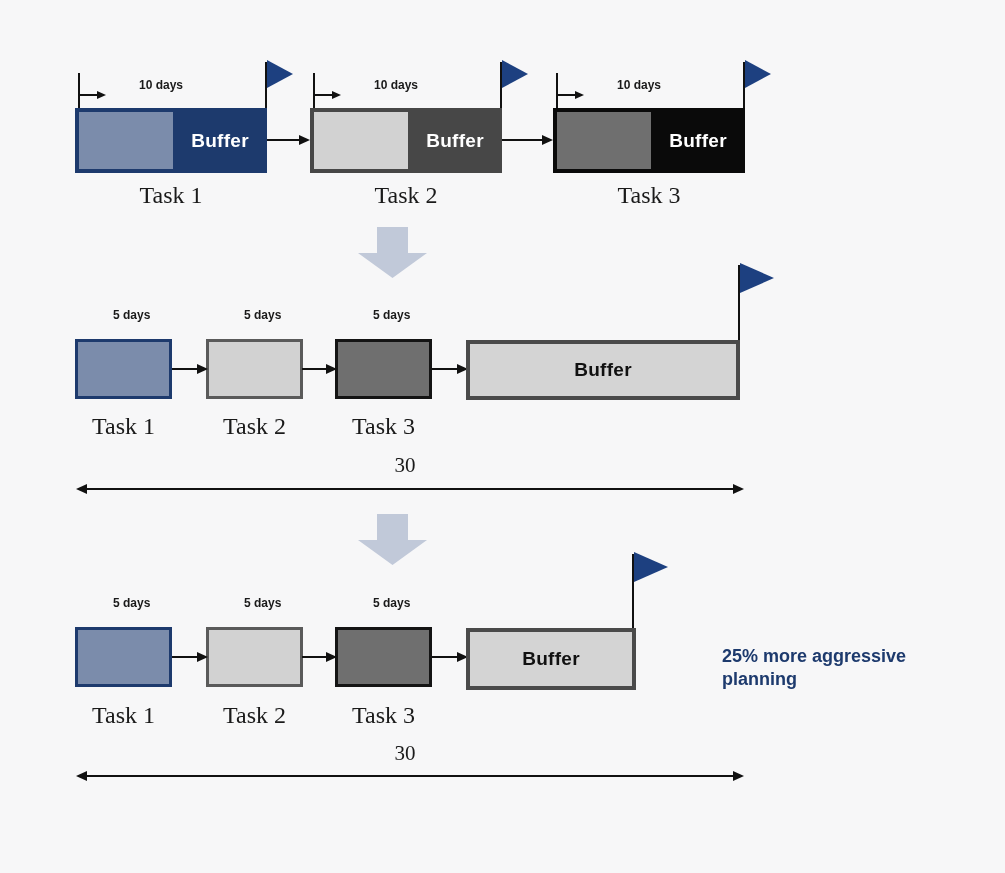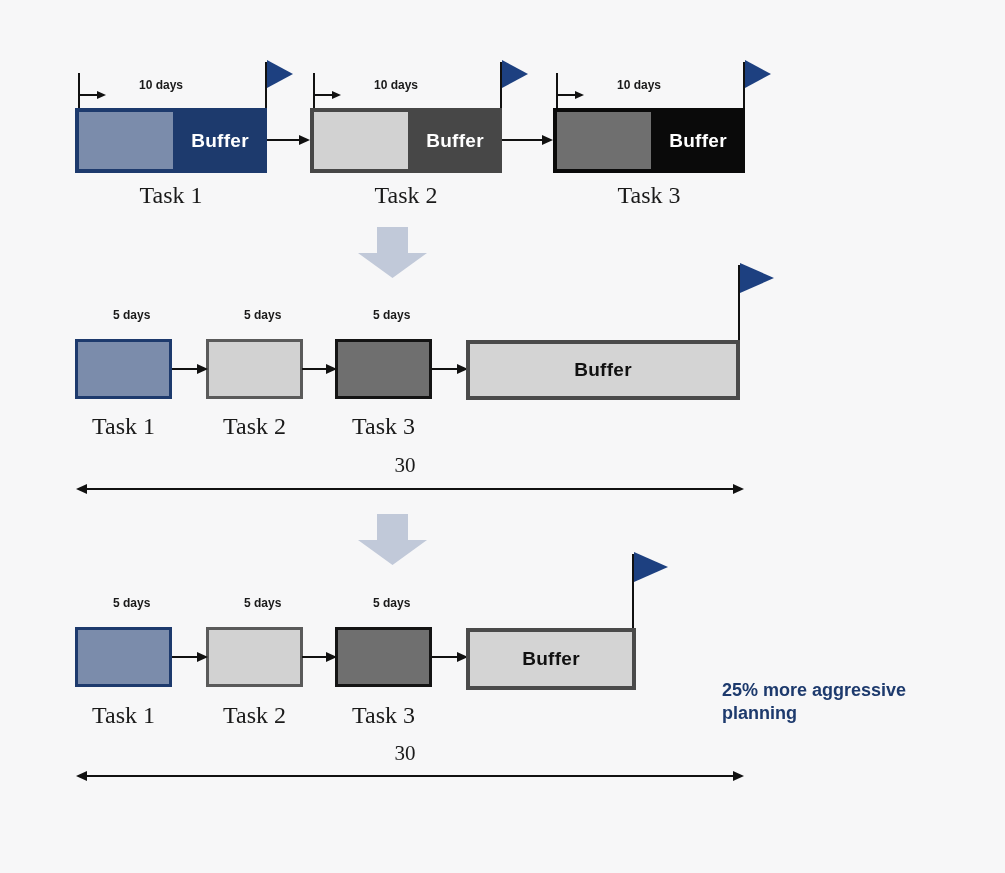--- a/index.html
+++ b/index.html
@@ -169,21 +169,21 @@
     <span class="head-r"></span>
   </div>
 <div class="abs harrow" style="left:432px;top:656px;width:26px;">
     <span class="head-r"></span>
   </div>
 
 <div class="abs buffer-box" style="left:466px;top:628px;width:162px;height:54px;">Buffer</div>
 <div class="abs vline" style="left:632px;top:554px;height:74px;"></div>
 <div class="abs flag big" style="left:634px;top:552px;"></div>
 
-<div class="abs annotation" style="left:722px;top:679px;width:245px;">25% more aggressive planning</div>
+<div class="abs annotation" style="left:722px;top:645px;width:245px;">25% more aggressive planning</div>
 
 <div class="abs task-label" style="left:65px;top:702px;width:117px;">Task 1</div>
 <div class="abs task-label" style="left:196px;top:702px;width:117px;">Task 2</div>
 <div class="abs task-label" style="left:325px;top:702px;width:117px;">Task 3</div>
 
 <div class="abs total-label" style="left:300px;top:741px;width:210px;">30</div>
 <div class="abs harrow" style="left:86px;top:775px;width:648px;">
     <span class="head-l"></span>
     <span class="head-r"></span>
   </div>

